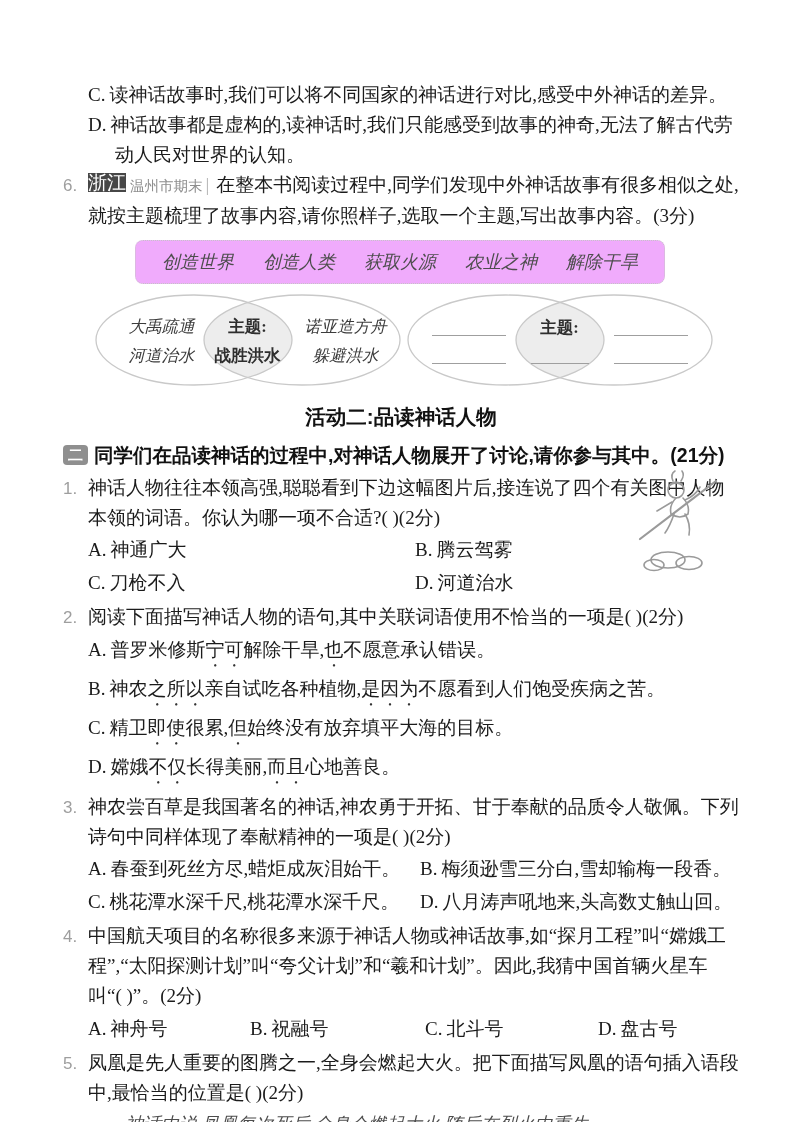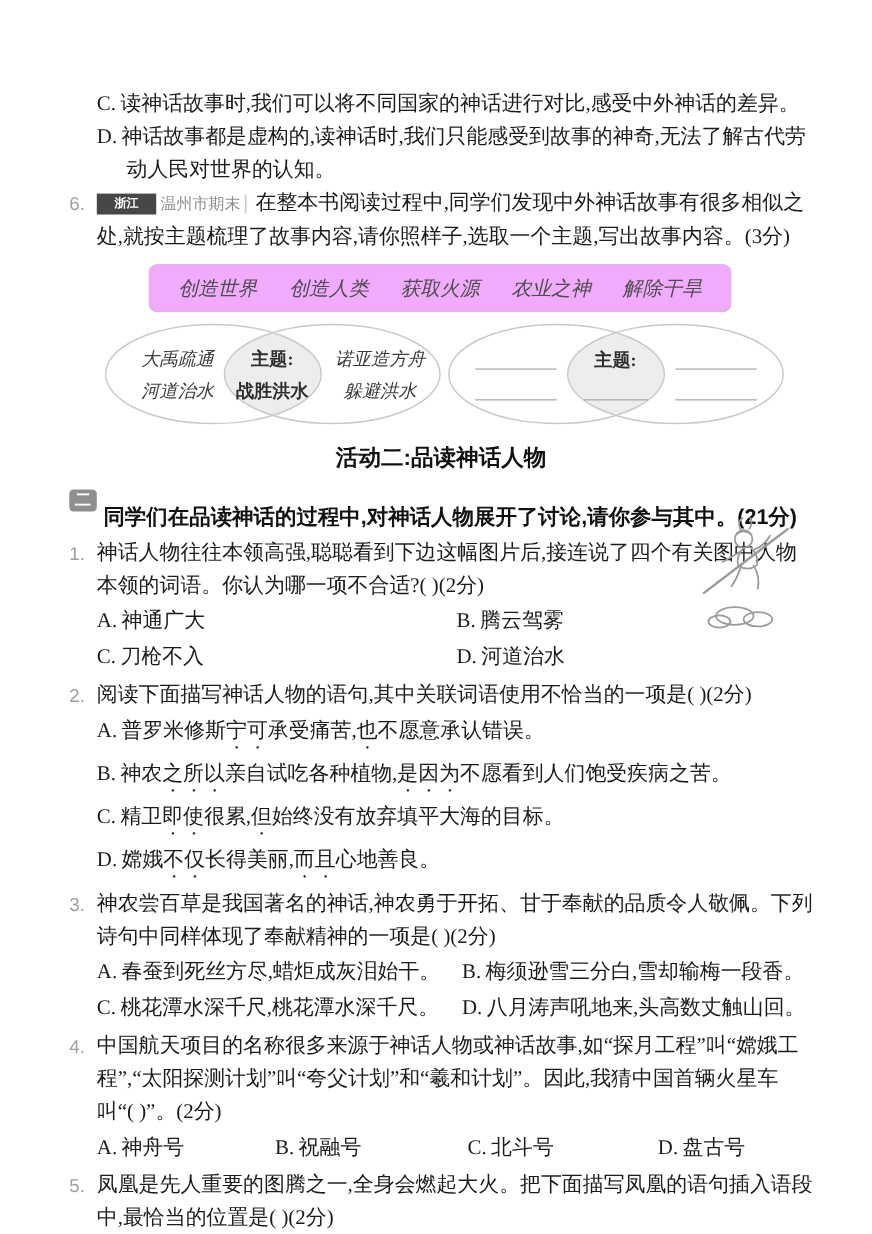--- a/index.html
+++ b/index.html
@@ -16,22 +16,22 @@
     width:25px; flex:none; color:#9e9e9e; font-size:17px;
     font-family:"Liberation Sans",sans-serif; padding-top:1px;
   }
   .q-body { flex:1; min-width:0; }
   .opt-indent { padding-left:25px; }
   .opt-hang { padding-left:52px; text-indent:-27px; }
   .opt-label { margin-right:4px; }
   
   .tag-prov {
     display:inline-block; background:#474747; color:#ffffff;
-    font-family:"Liberation Sans",sans-serif; font-weight:bold;
-    font-size:11px; line-height:19px; padding:0 16px; vertical-align:2px;
+    font-family:"Liberation Sans",sans-serif; font-weight:normal;
+    font-size:19px; line-height:19px; padding:0 0; vertical-align:2px;
   }
   .tag-exam {
     color:#8d8d8d; font-family:"Liberation Sans",sans-serif;
     font-size:14.5px; margin-left:4px;
   }
   .tag-sep { color:#b3b3b3; margin:0 7px 0 3px; }
   
   .word-bank {
     margin:9px 0 0 72px; width:530px; display:flex;
     justify-content:space-between; align-items:flex-start;
@@ -57,21 +57,21 @@
     color:#111;
   }
   .section-line { display:flex; align-items:flex-start; margin-top:7px; }
   .section-badge {
     flex:none; background:#8f8f8f; color:#ffffff; border-radius:4px;
     font-family:"Liberation Sans",sans-serif; font-weight:bold;
     font-size:15px; line-height:20px; padding:0 5px; margin:5px 6px 0 0;
   }
   .section-text {
     font-family:"Liberation Sans",sans-serif; font-weight:bold;
-    font-size:19.5px; line-height:30px; color:#111;margin-top:15px;
+    font-size:19.5px; line-height:30px; color:#111;
   }
   
   .grid-2 { display:grid; grid-template-columns:327px 1fr; margin-top:2px; row-gap:3px; }
   .grid-2 > div { line-height:30px; }
   .grid-4 { display:grid; grid-template-columns:162px 175px 173px 1fr; margin-top:3px; }
   .q2-opt { margin-top:3px; line-height:30px; }
   .em {
     -webkit-text-emphasis:filled dot #333; -webkit-text-emphasis-position:under;
     text-emphasis:filled dot #333; text-emphasis-position:under right;
   }
@@ -174,21 +174,21 @@
         <div><span class="opt-label">D.</span><span>河道治水</span></div>
       </div>
     </div>
   </div>
 
   <div class="q" style="margin-top:4px;">
     <div class="q-num">2.</div>
     <div class="q-body">
       <div>阅读下面描写神话人物的语句,其中关联词语使用不恰当的一项是(       )(2分)</div>
       <div class="q2-opt">
-        <span class="opt-label">A.</span><span>普罗米修斯</span><span class="em">宁可</span><span>承受痛苦,</span><span class="em">也</span><span>不愿意承认错误。</span>
+        <span class="opt-label">A.</span><span>普罗米修斯</span><span class="em">宁可</span><span>解除干旱,</span><span class="em">也</span><span>不愿意承认错误。</span>
       </div>
       <div class="q2-opt">
         <span class="opt-label">B.</span><span>神农</span><span class="em">之所以</span><span>亲自试吃各种植物,</span><span class="em">是因为</span><span>不愿看到人们饱受疾病之苦。</span>
       </div>
       <div class="q2-opt">
         <span class="opt-label">C.</span><span>精卫</span><span class="em">即使</span><span>很累,</span><span class="em">但</span><span>始终没有放弃填平大海的目标。</span>
       </div>
       <div class="q2-opt">
         <span class="opt-label">D.</span><span>嫦娥</span><span class="em">不仅</span><span>长得美丽,</span><span class="em">而且</span><span>心地善良。</span>
       </div>

